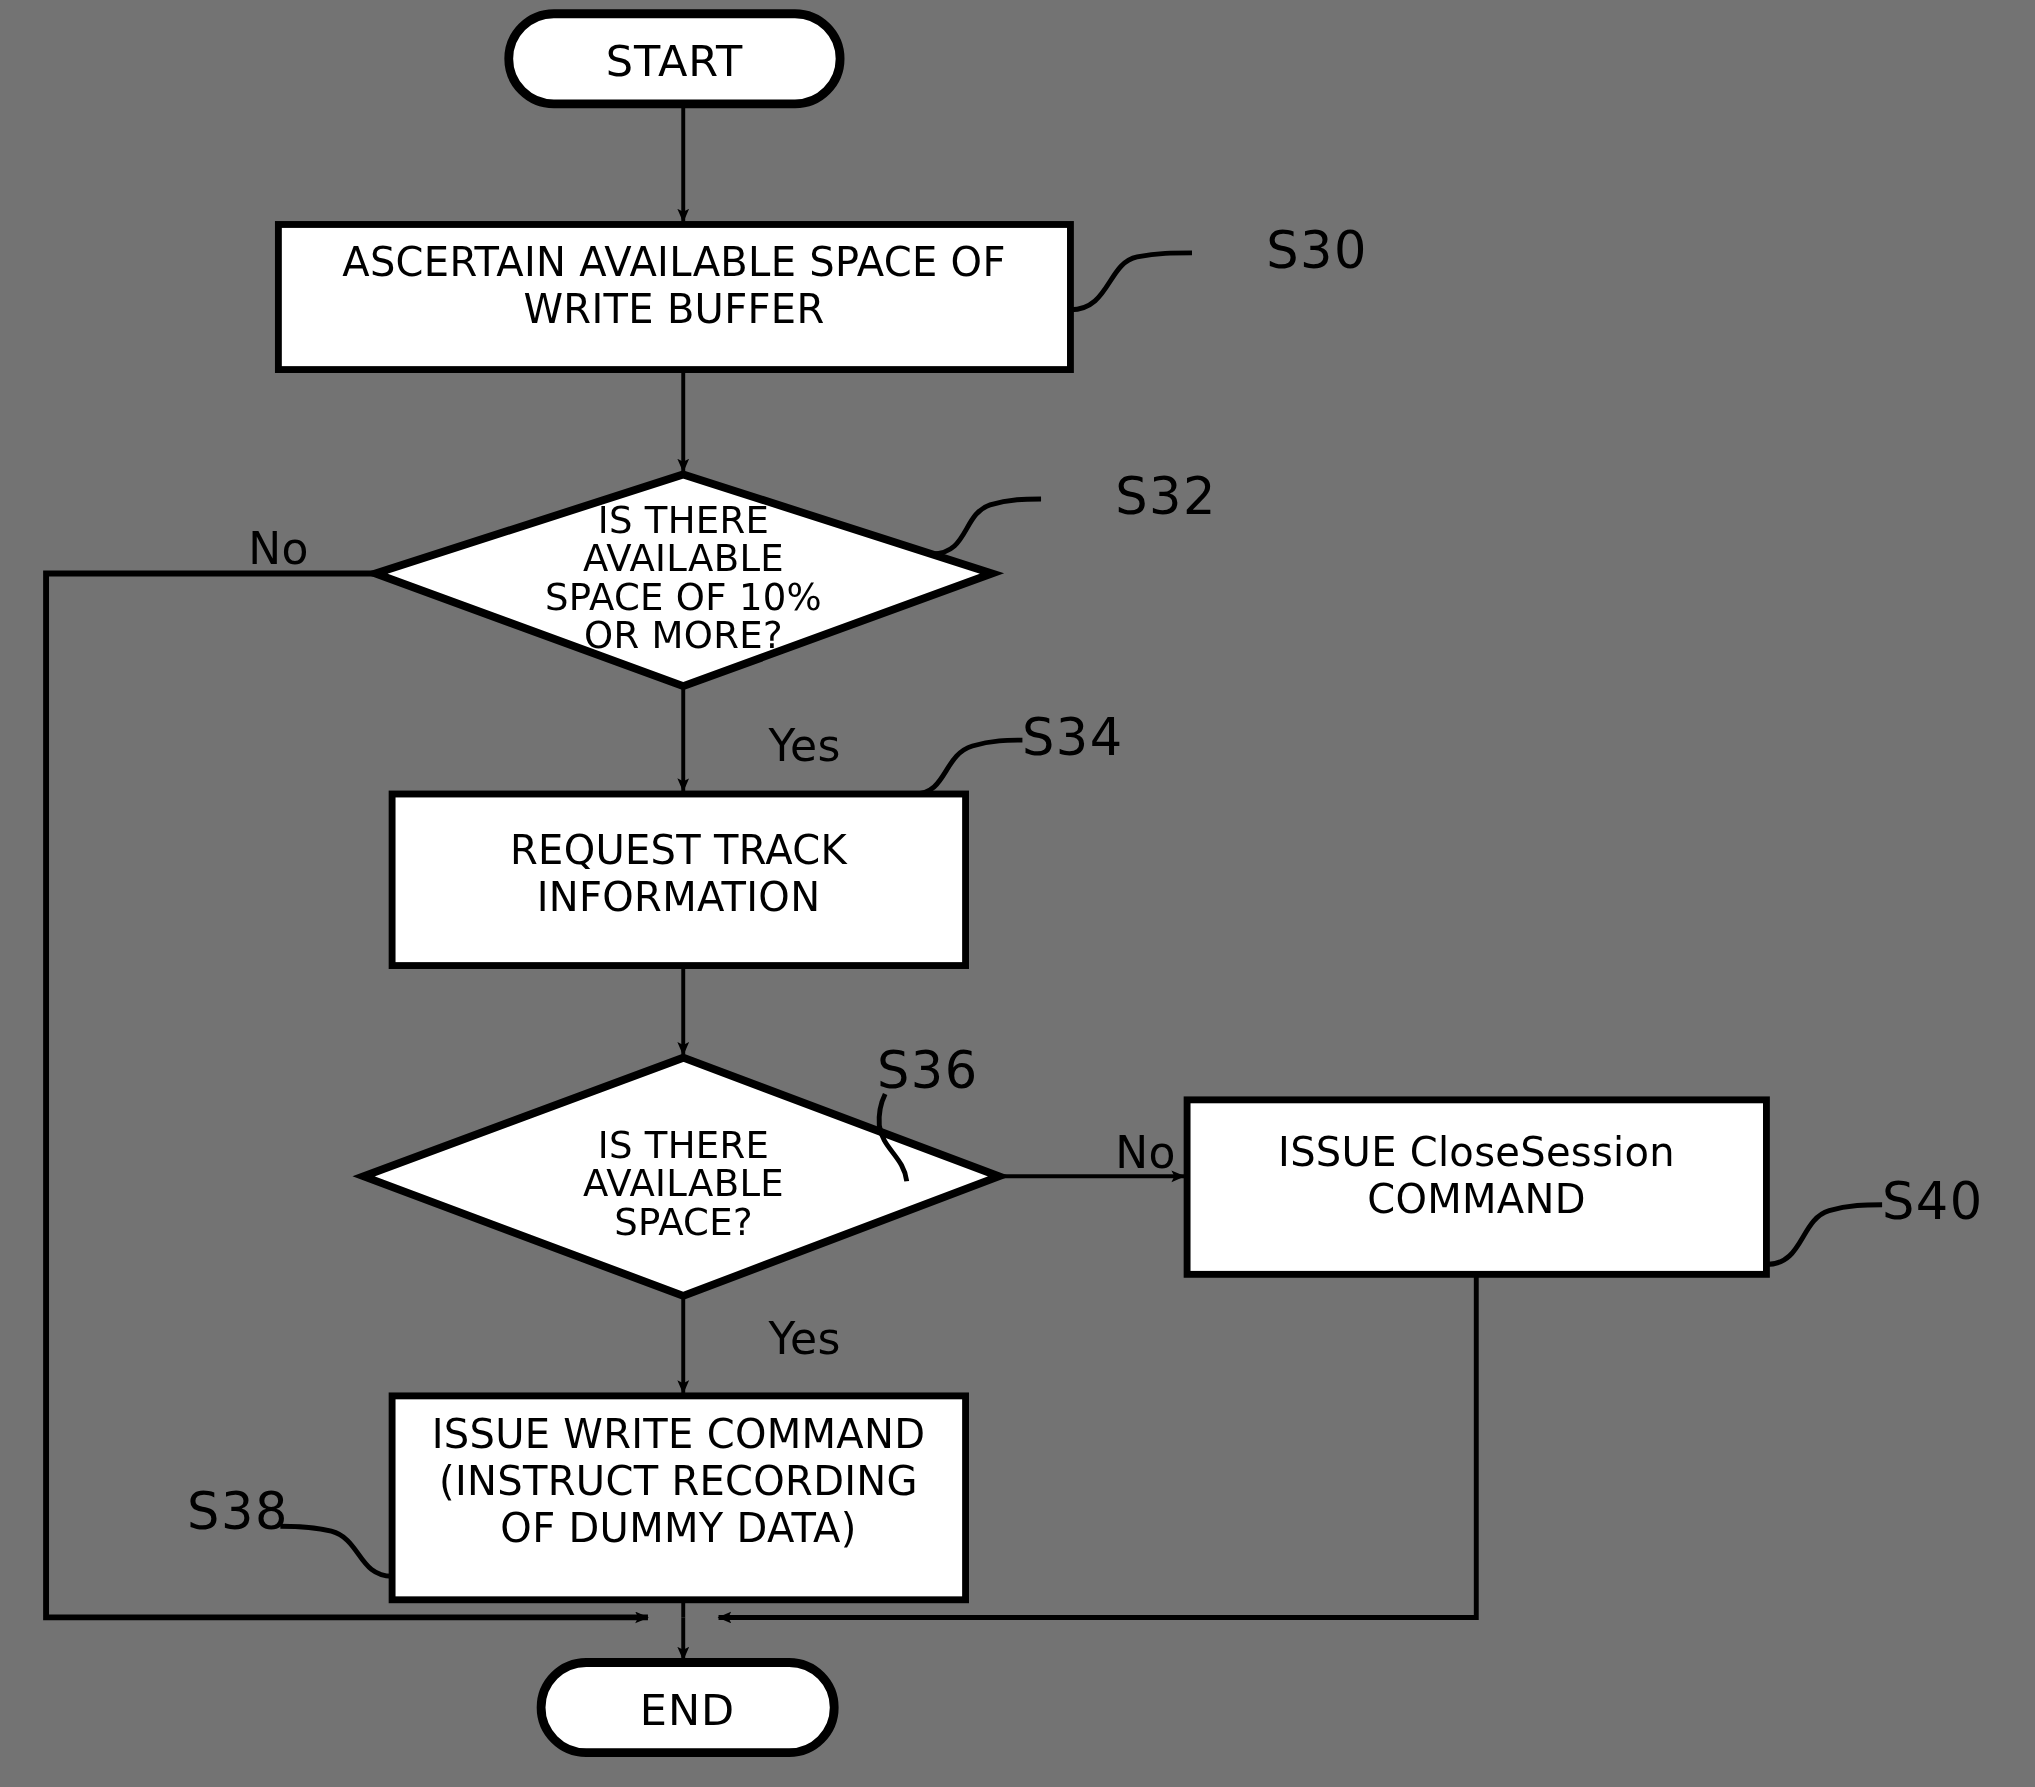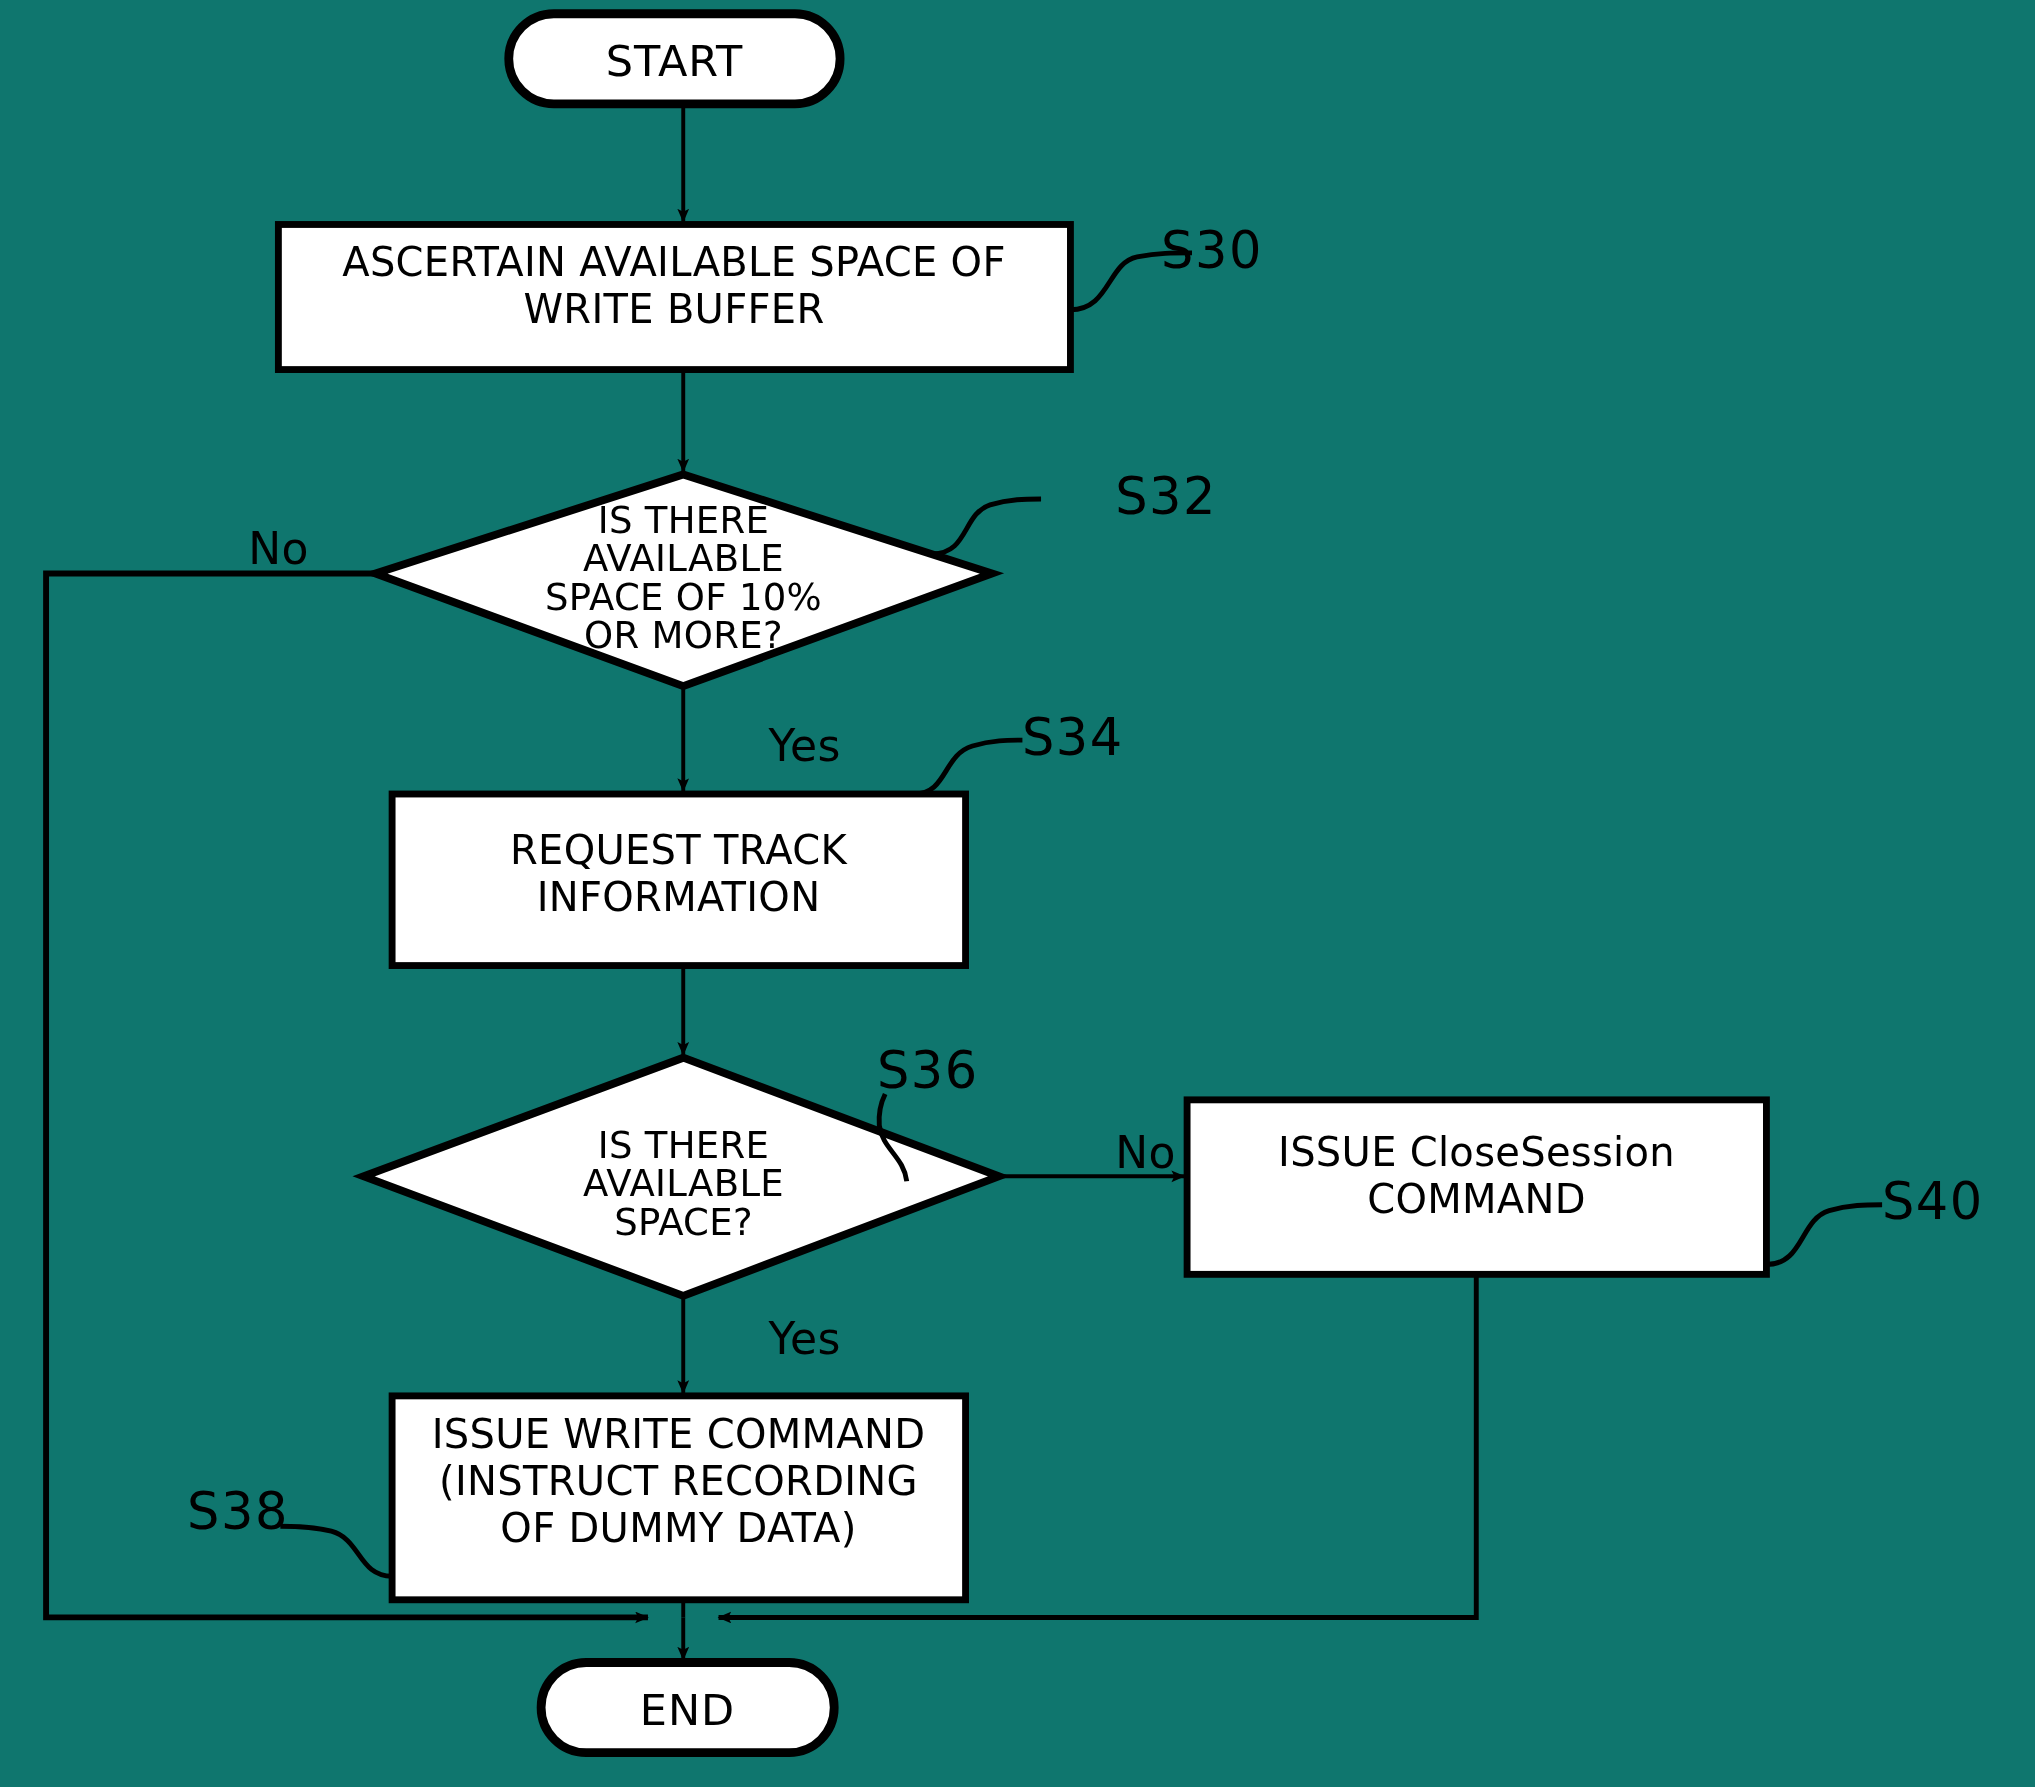--- a/index.html
+++ b/index.html
@@ -4,21 +4,21 @@
 <style>
   html, body {
     margin: 0;
     padding: 0;
     background: #ffffff;
   }
   #page {
     position: relative;
     width: 2036px;
     height: 1788px;
-    background: #0f766e;
+    background: #737373;
     overflow: hidden;
     font-family: "DejaVu Sans", sans-serif;
   }
   #flow-svg {
     position: absolute;
     left: 0;
     top: 0;
     width: 2036px;
     height: 1788px;
   }
@@ -146,21 +146,21 @@
   <div class="node-label terminal-label" style="left:541px; top:1685px; width:293px;">END</div>
 
   <div class="node-label branch-label" style="left:172px; top:523px; width:137px;">No</div>
 
   <div class="node-label branch-label" style="left:704px; top:720px; width:137px;">Yes</div>
 
   <div class="node-label branch-label" style="left:1039px; top:1127px; width:137px;">No</div>
 
   <div class="node-label branch-label" style="left:704px; top:1313px; width:137px;">Yes</div>
 
-  <div class="node-label step-ref" style="left:1124px; top:221px; width:176px; text-align:center;">S30</div>
+  <div class="node-label step-ref" style="left:1192px; top:221px; width:176px; text-align:right;">S30</div>
 
   <div class="node-label step-ref" style="left:1041px; top:467px; width:176px; text-align:right;">S32</div>
 
   <div class="node-label step-ref" style="left:1022px; top:708px; width:176px; text-align:left;">S34</div>
 
   <div class="node-label step-ref" style="left:877px; top:1041px; width:176px; text-align:left;">S36</div>
 
   <div class="node-label step-ref" style="left:150px; top:1462px; width:176px; text-align:center;margin-top:20px;">S38</div>
 
   <div class="node-label step-ref" style="left:1882px; top:1172px; width:176px; text-align:left;">S40</div>

